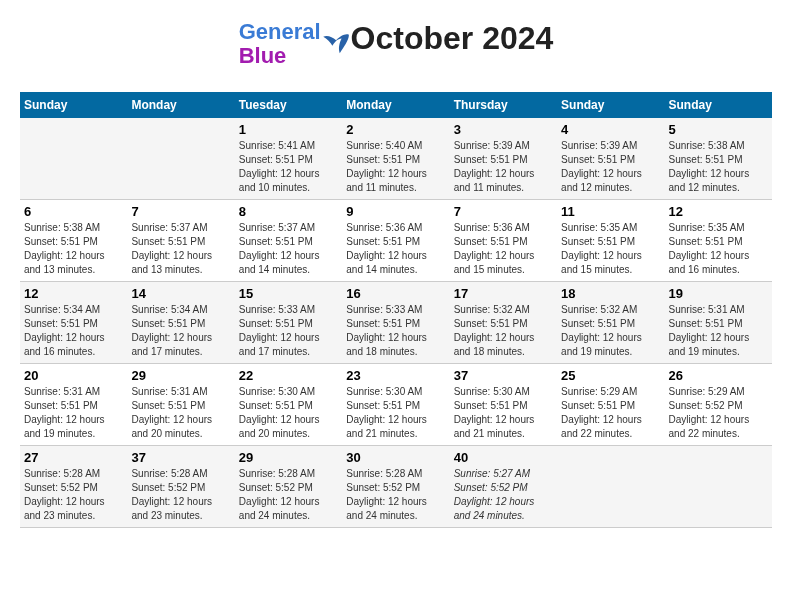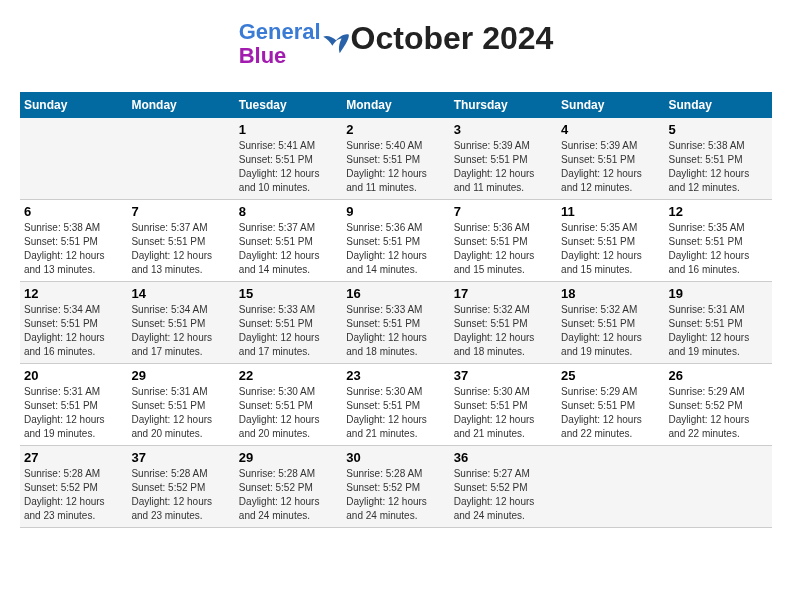--- a/index.html
+++ b/index.html
@@ -245,21 +245,21 @@
 Daylight: 12 hours
 and 23 minutes.</span></td>
         <td><span class="day-number">29</span><span class="day-info" style="white-space: pre-line;">Sunrise: 5:28 AM
 Sunset: 5:52 PM
 Daylight: 12 hours
 and 24 minutes.</span></td>
         <td><span class="day-number">30</span><span class="day-info" style="white-space: pre-line;">Sunrise: 5:28 AM
 Sunset: 5:52 PM
 Daylight: 12 hours
 and 24 minutes.</span></td>
-        <td><span class="day-number">36</span><span class="day-info" style="white-space: pre-line;">Sunrise: 5:27 AM
+        <td><span class="day-number">40</span><span class="day-info" style="white-space: pre-line; font-style: italic;">Sunrise: 5:27 AM
 Sunset: 5:52 PM
 Daylight: 12 hours
 and 24 minutes.</span></td>
         <td></td>
         <td></td>
       </tr>
     </tbody>
 </table>
 
 </body></html>

